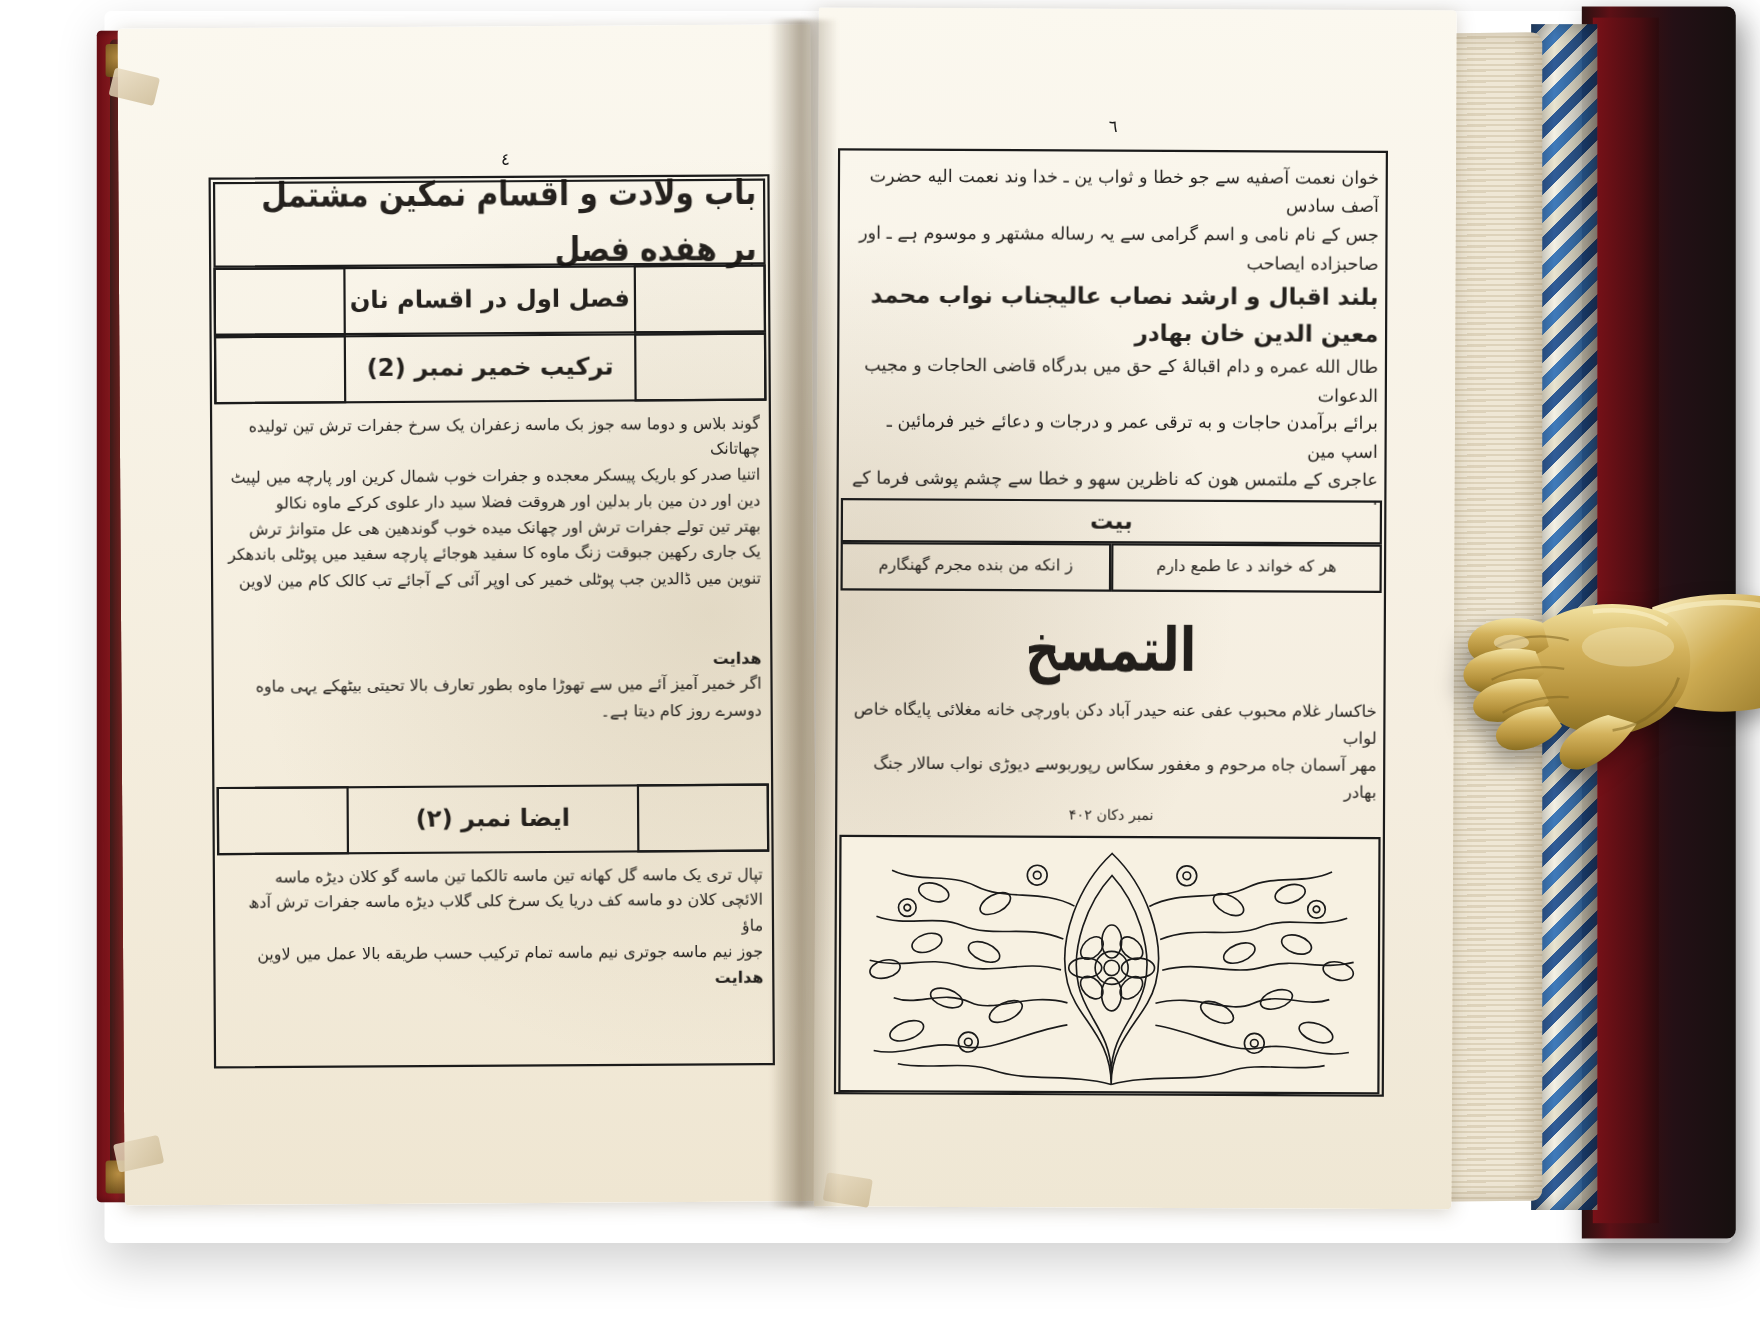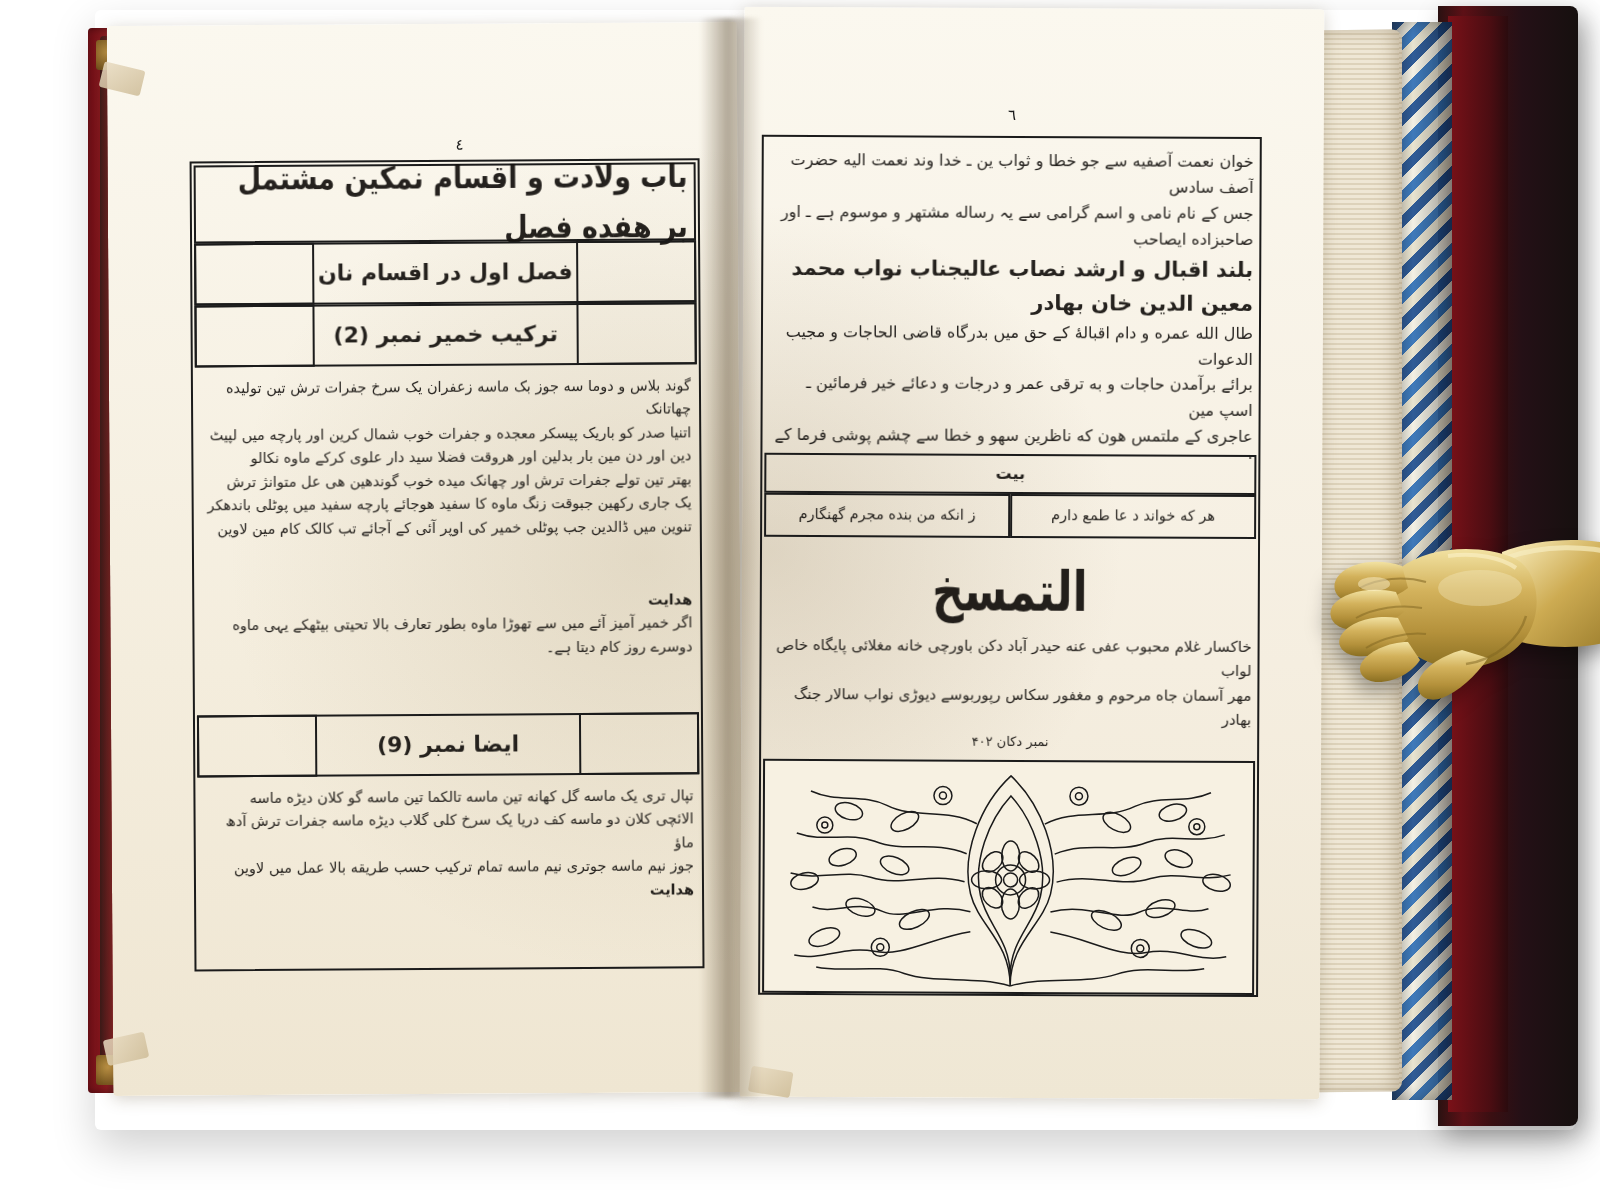--- a/index.html
+++ b/index.html
@@ -322,21 +322,21 @@
       <div class="script body-script blurred">یک جاری رکهین جبوقت زنگ ماوه کا سفید هوجائے پارچه سفید میں پوٹلی باندهکر</div>
       <div class="script body-script blurred">تنوین میں ڈالدین جب پوٹلی خمیر کی اوپر آئی کے آجائے تب کالک کام مین لاوین</div>
     </div>
 
     <div class="ink-lines" style="left:94px; top:566px; width:488px; height:110px;">
       <span class="script body-script blurred" style="font-weight:700;">هدایت</span>
       <div class="script body-script blurred">اگر خمیر آمیز آئے میں سے تھوڑا ماوه بطور تعارف بالا تحیتی بیٹھکے یہی ماوه دوسرے روز کام دیتا ہے۔</div>
     </div>
 
     <div class="cell" style="left:86px; top:690px; width:502px; height:62px;">
-      <div class="script head-script blurred">ایضا نمبر (9)</div>
+      <div class="script head-script blurred">ایضا نمبر (۲)</div>
     </div>
     <div class="cell" style="left:86px; top:690px; width:120px; height:62px;"></div>
     <div class="cell" style="left:468px; top:690px; width:120px; height:62px;"></div>
 
     <div class="ink-lines" style="left:94px; top:762px; width:488px; height:170px;">
       <div class="script body-script blurred">تپال تری یک ماسه گل کهانه تین ماسه تالکما تین ماسه گو کلان دیڑه ماسه</div>
       <div class="script body-script blurred">الائچی کلان دو ماسه کف دریا یک سرخ کلی گلاب دیڑه ماسه جفرات ترش آدھ ماؤ</div>
       <div class="script body-script blurred">جوز نیم ماسه جوتری نیم ماسه تمام ترکیب حسب طریقه بالا عمل میں لاوین</div>
       <div class="script body-script blurred" style="font-weight:700;">هدایت</div>
     </div>
@@ -355,21 +355,21 @@
       <div class="script body-script blurred" style="font-size:16px;">خوان نعمت آصفیه سے جو خطا و ثواب ین ـ خدا وند نعمت الیه حضرت آصف سادس</div>
       <div class="script body-script blurred" style="font-size:16px;">جس کے نام نامی و اسم گرامی سے یہ رساله مشتهر و موسوم ہے ـ اور صاحبزاده ایصاحب</div>
       <div class="script head-script blurred" style="font-size:21px;">بلند اقبال و ارشد نصاب عالیجناب نواب محمد معین الدین خان بهادر</div>
       <div class="script body-script blurred" style="font-size:16px;">طال الله عمره و دام اقبالهٔ کے حق میں بدرگاه قاضی الحاجات و مجیب الدعوات</div>
       <div class="script body-script blurred" style="font-size:16px;">برائے برآمدن حاجات و به ترقی عمر و درجات و دعائے خیر فرمائین ـ اسپ مین</div>
       <div class="script body-script blurred" style="font-size:16px;">عاجری کے ملتمس هون که ناظرین سهو و خطا سے چشم پوشی فرما کے اس</div>
 
     </div>
 
     <div class="cell" style="left:22px; top:446px; width:492px; height:40px;">
-      <div class="script head-script blurred" style="font-size:16px;text-align:right;">بیت</div>
+      <div class="script head-script blurred" style="font-size:21px;text-align:right;">بیت</div>
     </div>
 
     <div class="cell" style="left:22px; top:486px; width:246px; height:44px;">
       <div class="script body-script blurred">ز انکه من بنده مجرم گهنگارم</div>
     </div>
     <div class="cell" style="left:268px; top:486px; width:246px; height:44px;">
       <div class="script body-script blurred">هر که خواند د عا طمع دارم</div>
     </div>
 
     <div style="position:absolute; left:22px; top:540px; width:492px; height:86px; display:flex; align-items:center; justify-content:center;">

